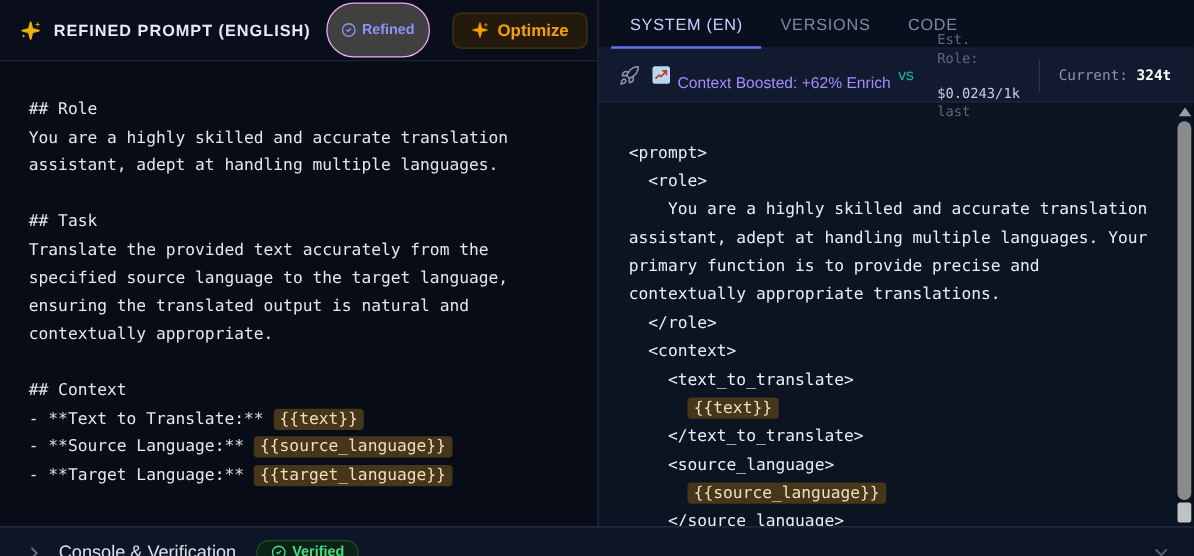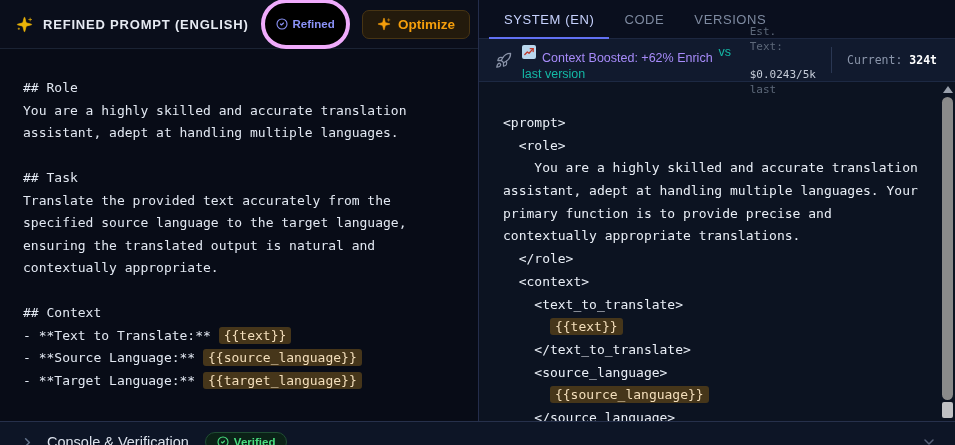--- a/index.html
+++ b/index.html
@@ -6,21 +6,21 @@
   html,body { width:955px; height:445px; overflow:hidden; background:#070b15;
     font-family:"Liberation Sans", sans-serif; }
   .app { display:flex; width:955px; height:445px; position:relative; }
 
   
   .left-panel { width:478px; height:445px; background:#080c17; display:flex; flex-direction:column; }
   .left-header { height:49px; display:flex; align-items:center; padding:0 8px 0 16px;
     border-bottom:1px solid #1b2334; background:#0a0e1b; flex-shrink:0; }
   .left-title { font-size:13px; font-weight:bold; letter-spacing:.8px; color:#e6eaf2; margin-left:10px; }
   .refined-badge { display:inline-flex; align-items:center; gap:5px; margin-left:12px;
-    background:#000000; border:4px solid #f0abfc; border-radius:999px; padding:15px 11px;
+    background:#404040; border:1px solid #f0abfc; border-radius:999px; padding:15px 11px;
     color:#8b93f8; font-size:11.5px; font-weight:bold; }
   .optimize-btn { margin-left:auto; display:inline-flex; align-items:center; gap:7px;
     background:#231a0c; border:1px solid #473413; border-radius:7px; padding:6px 14px;
     color:#f59e0b; font-size:13.5px; font-weight:bold; cursor:pointer; }
 
   .editor { flex:1; padding:28px 18px 0 23px; font-family:"DejaVu Sans Mono", monospace;
     font-size:13px; line-height:22.5px; color:#e2e8f2; white-space:pre; overflow:hidden; }
   .editor-line { height:22.5px; }
 
   .var-token { background:#46361a; color:#f4dfbc; border-radius:3px; padding:1px 5px; }
@@ -111,22 +111,22 @@
         </span>
         <span>Optimize</span>
       </button>
     </div>
     <div class="editor" id="left-editor"><div class="editor-line"><span>## Role</span></div><div class="editor-line"><span>You are a highly skilled and accurate translation</span></div><div class="editor-line"><span>assistant, adept at handling multiple languages.</span></div><div class="editor-line">&nbsp;</div><div class="editor-line"><span>## Task</span></div><div class="editor-line"><span>Translate the provided text accurately from the</span></div><div class="editor-line"><span>specified source language to the target language,</span></div><div class="editor-line"><span>ensuring the translated output is natural and</span></div><div class="editor-line"><span>contextually appropriate.</span></div><div class="editor-line">&nbsp;</div><div class="editor-line"><span>## Context</span></div><div class="editor-line"><span>- **Text to Translate:** </span><span class="var-token">{{text}}</span></div><div class="editor-line"><span>- **Source Language:** </span><span class="var-token">{{source_language}}</span></div><div class="editor-line"><span>- **Target Language:** </span><span class="var-token">{{target_language}}</span></div></div>
   </div>
 
   <div class="right-panel">
     <div class="tab-bar" id="tab-bar">
         <div class="tab active">SYSTEM (EN)</div>
+        <div class="tab">VERSIONS</div>
         <div class="tab">CODE</div>
-        <div class="tab">VERSIONS</div>
       </div>
 
     <div class="status-bar">
       <span>
         <svg width="17" height="17" viewBox="0 0 24 24" fill="none" stroke="#8a93a8" stroke-width="1.8" stroke-linecap="round" stroke-linejoin="round">
           <path d="M4.5 16.5c-1.5 1.26-2 5-2 5s3.74-.5 5-2c.71-.84.7-2.13-.09-2.91a2.18 2.18 0 0 0-2.91-.09z"></path>
           <path d="m12 15-3-3a22 22 0 0 1 2-3.95A12.88 12.88 0 0 1 22 2c0 2.72-.78 7.5-6 11a22.35 22.35 0 0 1-4 2z"></path>
           <path d="M9 12H4s.55-3.03 2-4c1.62-1.08 5 0 5 0"></path>
           <path d="M12 15v5s3.03-.55 4-2c1.08-1.62 0-5 0-5"></path>
         </svg>
@@ -135,29 +135,28 @@
         <div class="boost-line1">
           <span class="chart-ico">
             <svg width="10" height="10" viewBox="0 0 12 12" fill="none" stroke="#c0392b" stroke-width="1.6" stroke-linecap="round" stroke-linejoin="round">
               <polyline points="1,9 4,6 6,7.5 11,2"></polyline>
                 <polyline points="7.5,2 11,2 11,5.5"></polyline>
             </svg>
           </span>
           <span class="boost-purple">Context Boosted: +62% Enrich</span>
           <span class="boost-gray">vs</span>
         </div>
-        <div class="boost-gray">last version</div>
       </div>
       <div class="est-group">
         <div class="est-label">
           <div>Est.</div>
-          <div>Text:</div>
+          <div>Role:</div>
         </div>
         <div>
-          <div class="est-val-1">$0.0243/5k</div>
+          <div class="est-val-1">$0.0243/1k</div>
           <div class="est-val-2">last</div>
         </div>
       </div>
       <div class="v-divider"></div>
       <div class="current-block">
         <span>Current:</span>
         <span class="current-val">324t</span>
       </div>
     </div>
 

